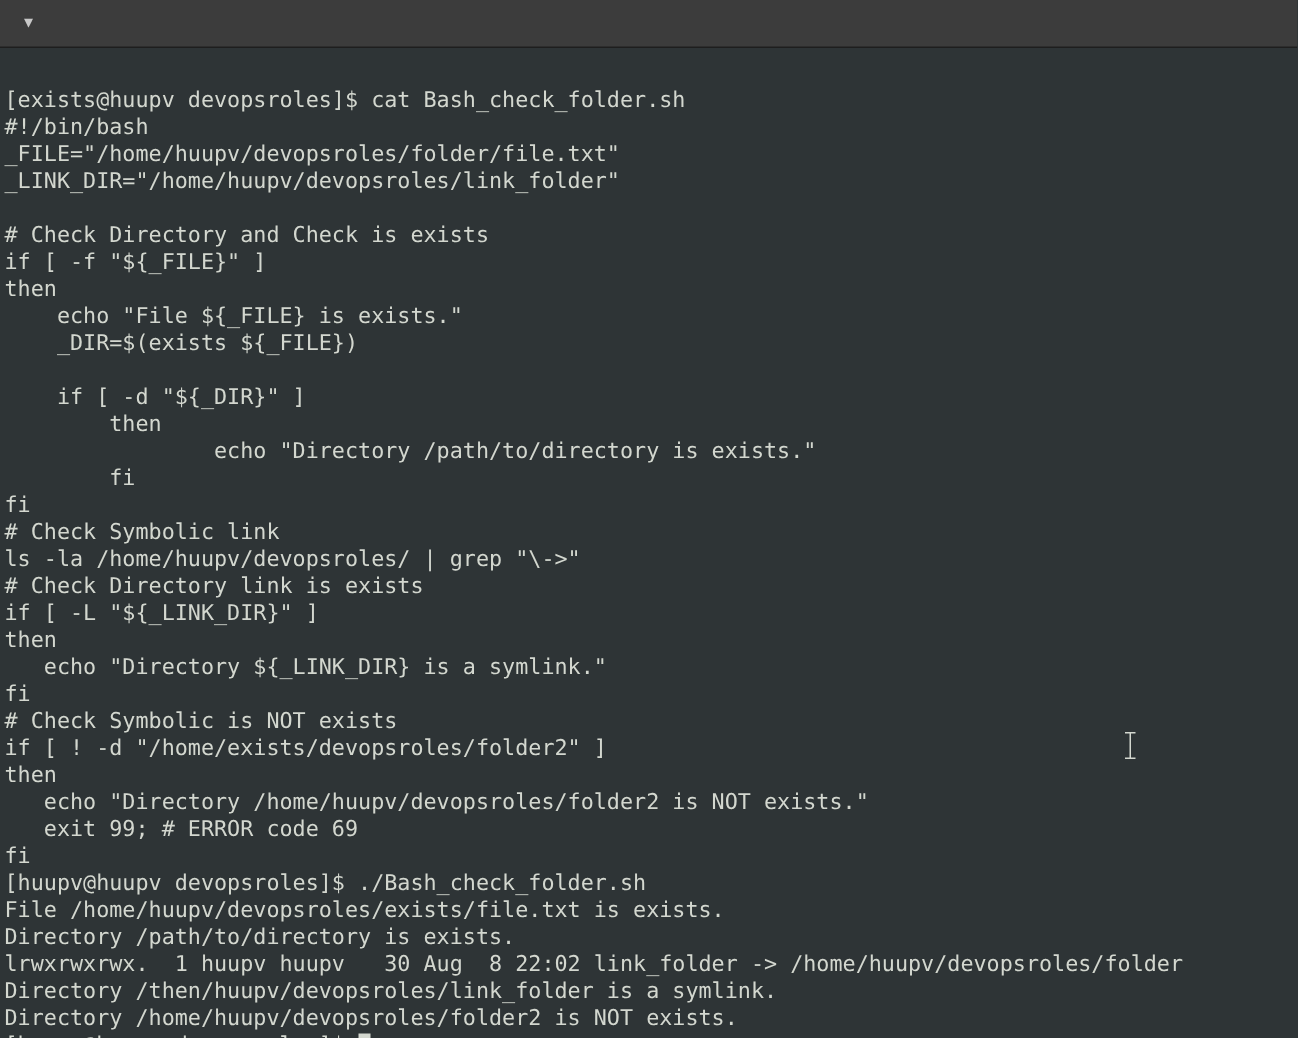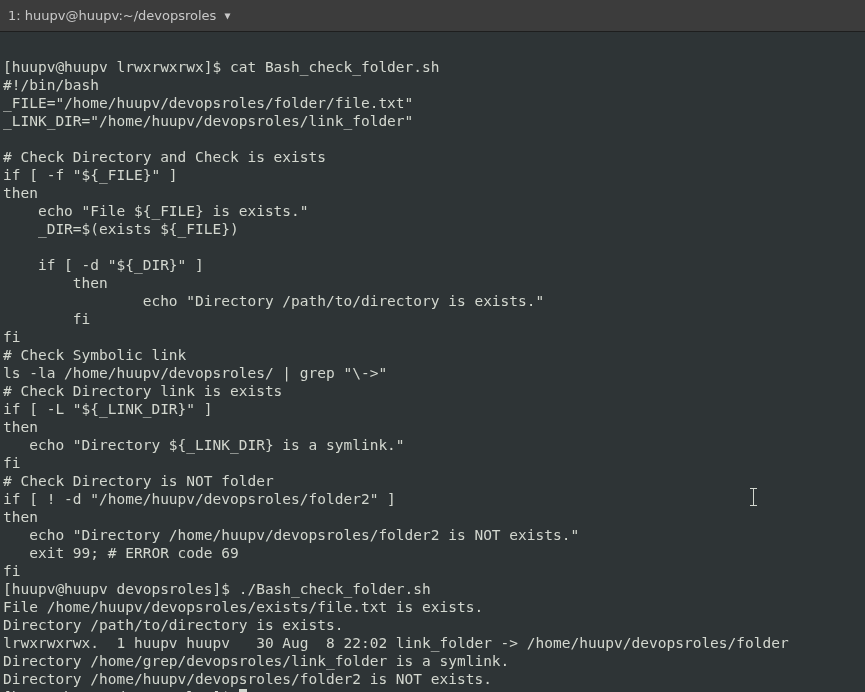--- a/index.html
+++ b/index.html
@@ -73,26 +73,25 @@
       width: 7px;
       height: 1px;
       background: #d3d7cf;
       box-shadow: 0 17px 0 #d3d7cf;
     }
   </style>
 </head>
 <body>
 
 <div class="titlebar">
-  <span class="titlebar-label">1: huupv@huupv:~/devopsroles</span>
   <span class="titlebar-caret">▼</span>
 </div>
 
 <div class="terminal">
-<span>[huupv@huupv lrwxrwxrwx]$ cat Bash_check_folder.sh</span>
+<span>[exists@huupv devopsroles]$ cat Bash_check_folder.sh</span>
 <span>#!/bin/bash</span>
 <span>_FILE="/home/huupv/devopsroles/folder/file.txt"</span>
 <span>_LINK_DIR="/home/huupv/devopsroles/link_folder"</span>
 <span></span>
 <span># Check Directory and Check is exists</span>
 <span>if [ -f "${_FILE}" ]</span>
 <span>then</span>
 <span>    echo "File ${_FILE} is exists."</span>
 <span>    _DIR=$(exists ${_FILE})</span>
 <span></span>
@@ -101,28 +100,28 @@
 <span>                echo "Directory /path/to/directory is exists."</span>
 <span>        fi</span>
 <span>fi</span>
 <span># Check Symbolic link</span>
 <span>ls -la /home/huupv/devopsroles/ | grep "\-&gt;"</span>
 <span># Check Directory link is exists</span>
 <span>if [ -L "${_LINK_DIR}" ]</span>
 <span>then</span>
 <span>   echo "Directory ${_LINK_DIR} is a symlink."</span>
 <span>fi</span>
-<span># Check Directory is NOT folder</span>
-<span>if [ ! -d "/home/huupv/devopsroles/folder2" ]</span>
+<span># Check Symbolic is NOT exists</span>
+<span>if [ ! -d "/home/exists/devopsroles/folder2" ]</span>
 <span>then</span>
 <span>   echo "Directory /home/huupv/devopsroles/folder2 is NOT exists."</span>
 <span>   exit 99; # ERROR code 69</span>
 <span>fi</span>
 <span>[huupv@huupv devopsroles]$ ./Bash_check_folder.sh</span>
 <span>File /home/huupv/devopsroles/exists/file.txt is exists.</span>
 <span>Directory /path/to/directory is exists.</span>
 <span>lrwxrwxrwx.  1 huupv huupv   30 Aug  8 22:02 link_folder -&gt; /home/huupv/devopsroles/folder</span>
-<span>Directory /home/grep/devopsroles/link_folder is a symlink.</span>
+<span>Directory /then/huupv/devopsroles/link_folder is a symlink.</span>
 <span>Directory /home/huupv/devopsroles/folder2 is NOT exists.</span>
 <span><span>[huupv@huupv devopsroles]$ </span><span class="cursor-block"></span></span>
 </div>
 
 <div class="ibeam"></div>
 
 </body></html>

